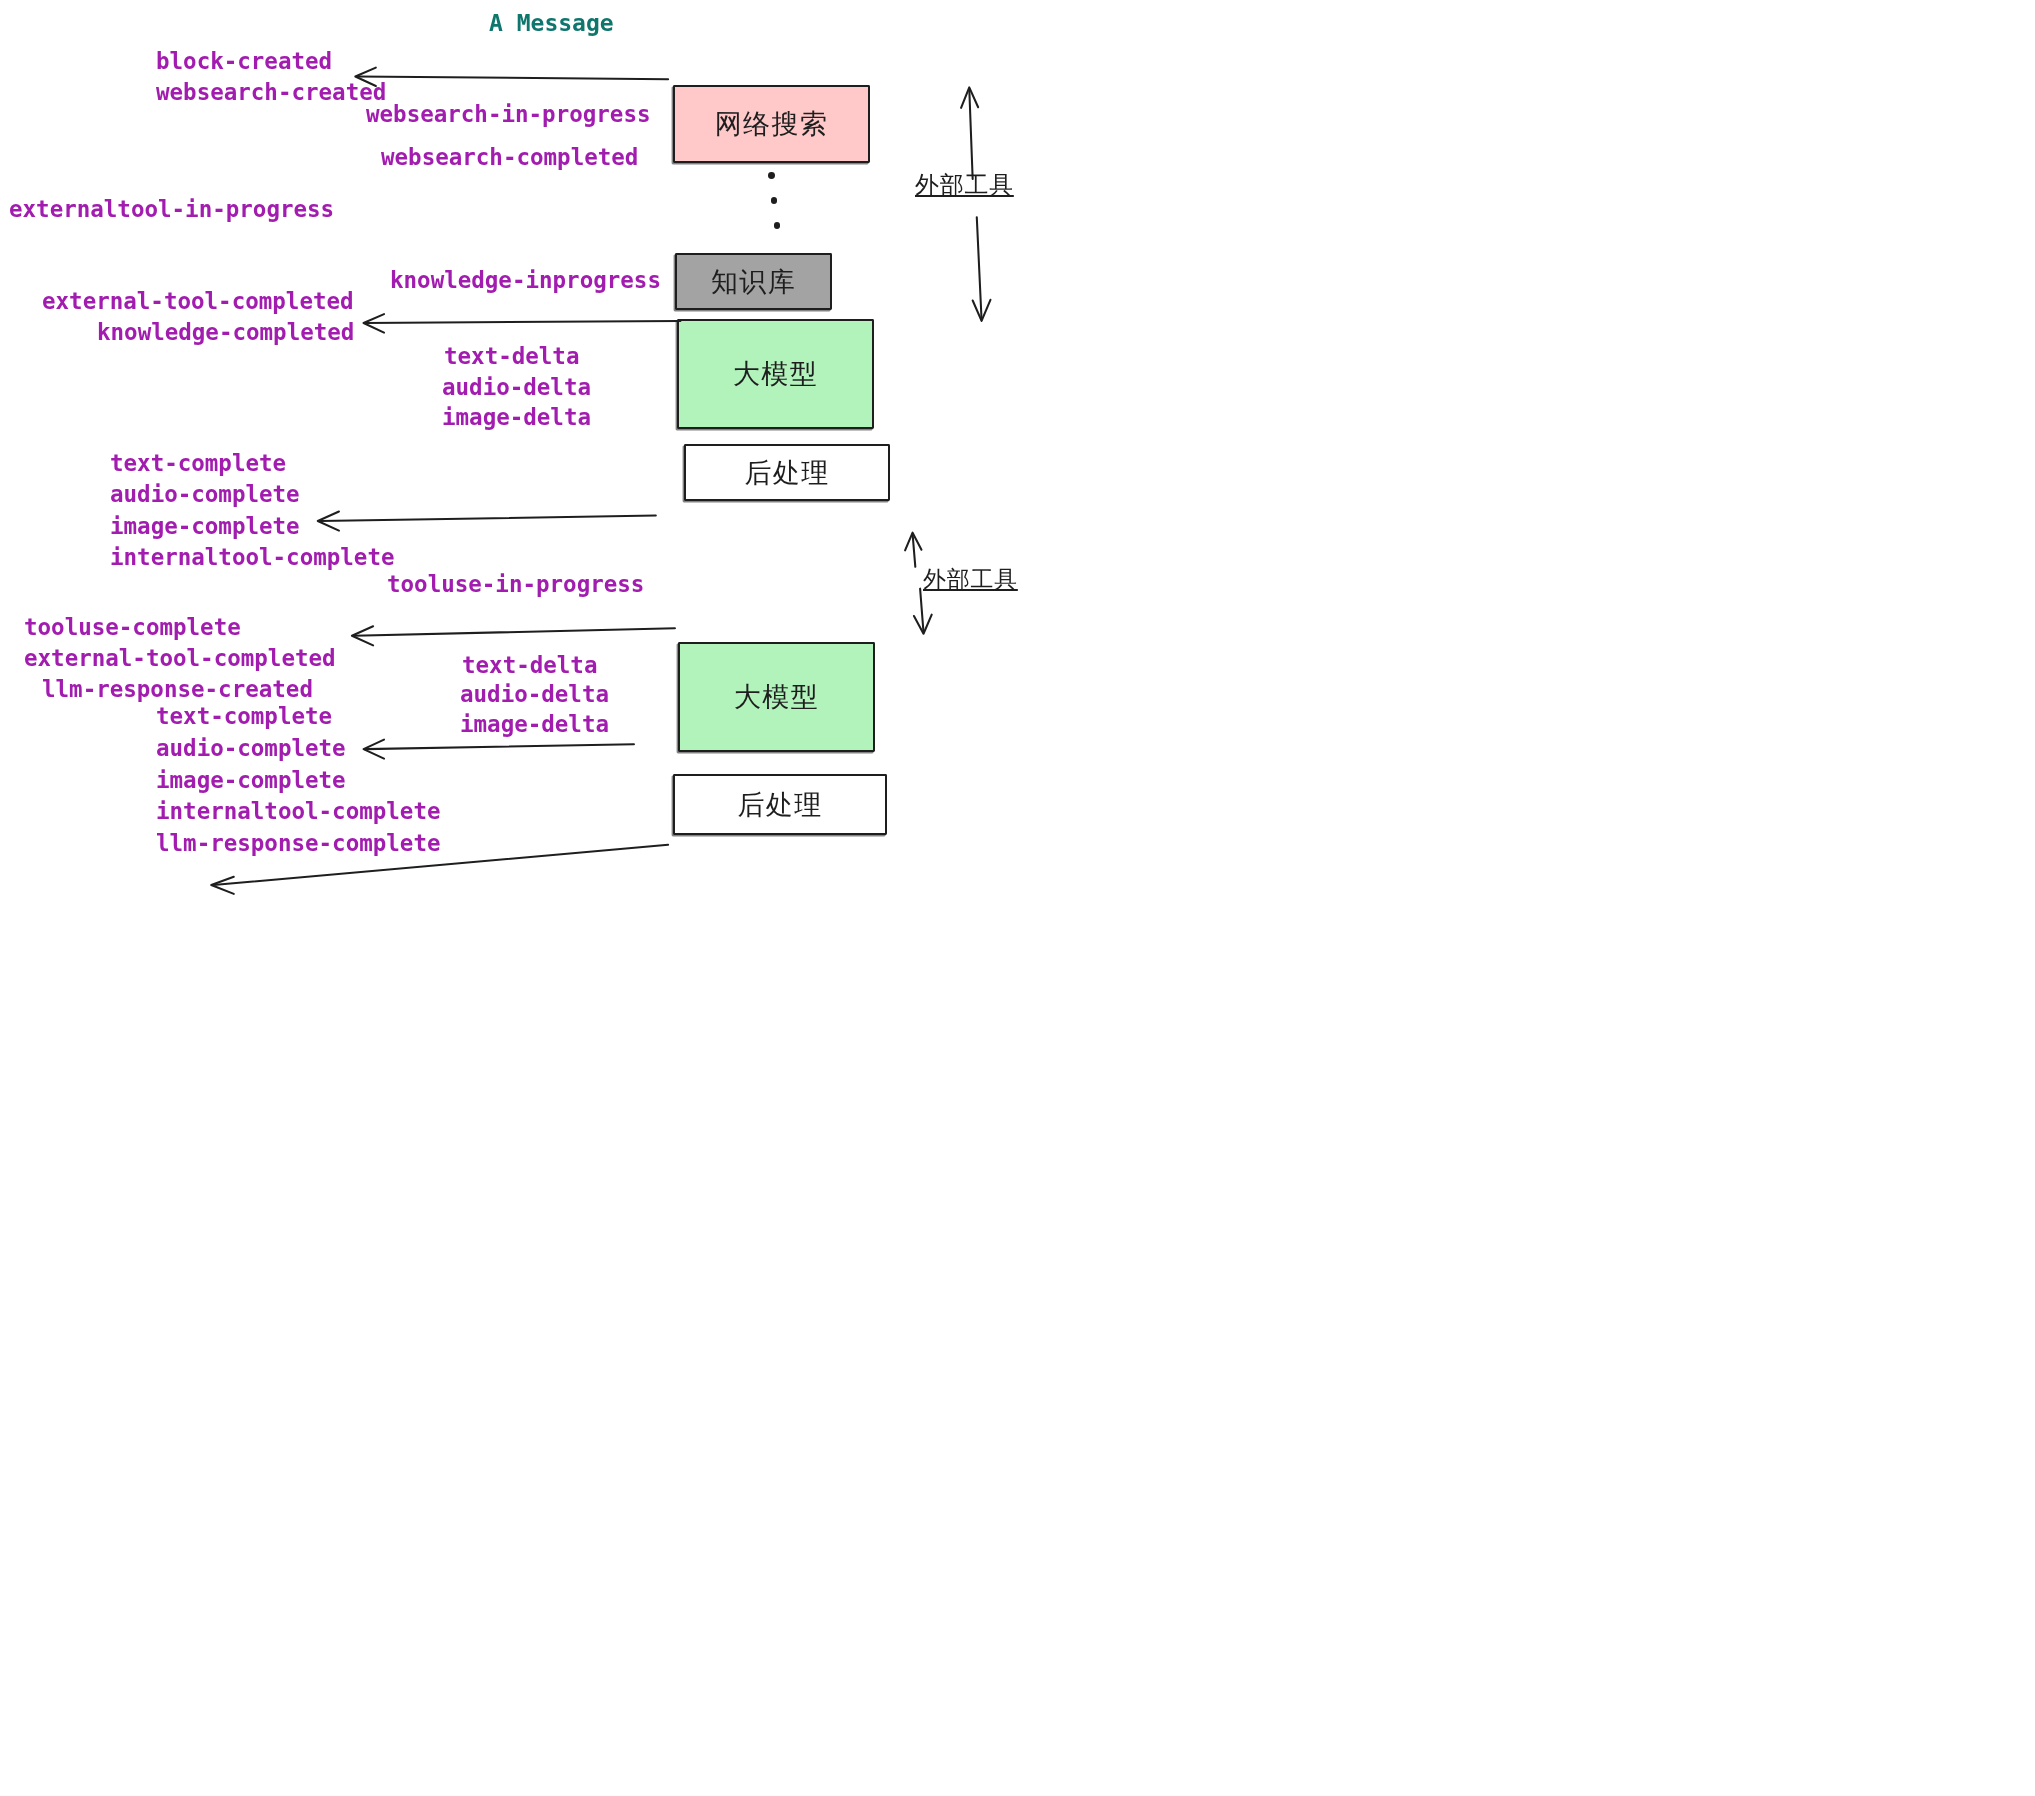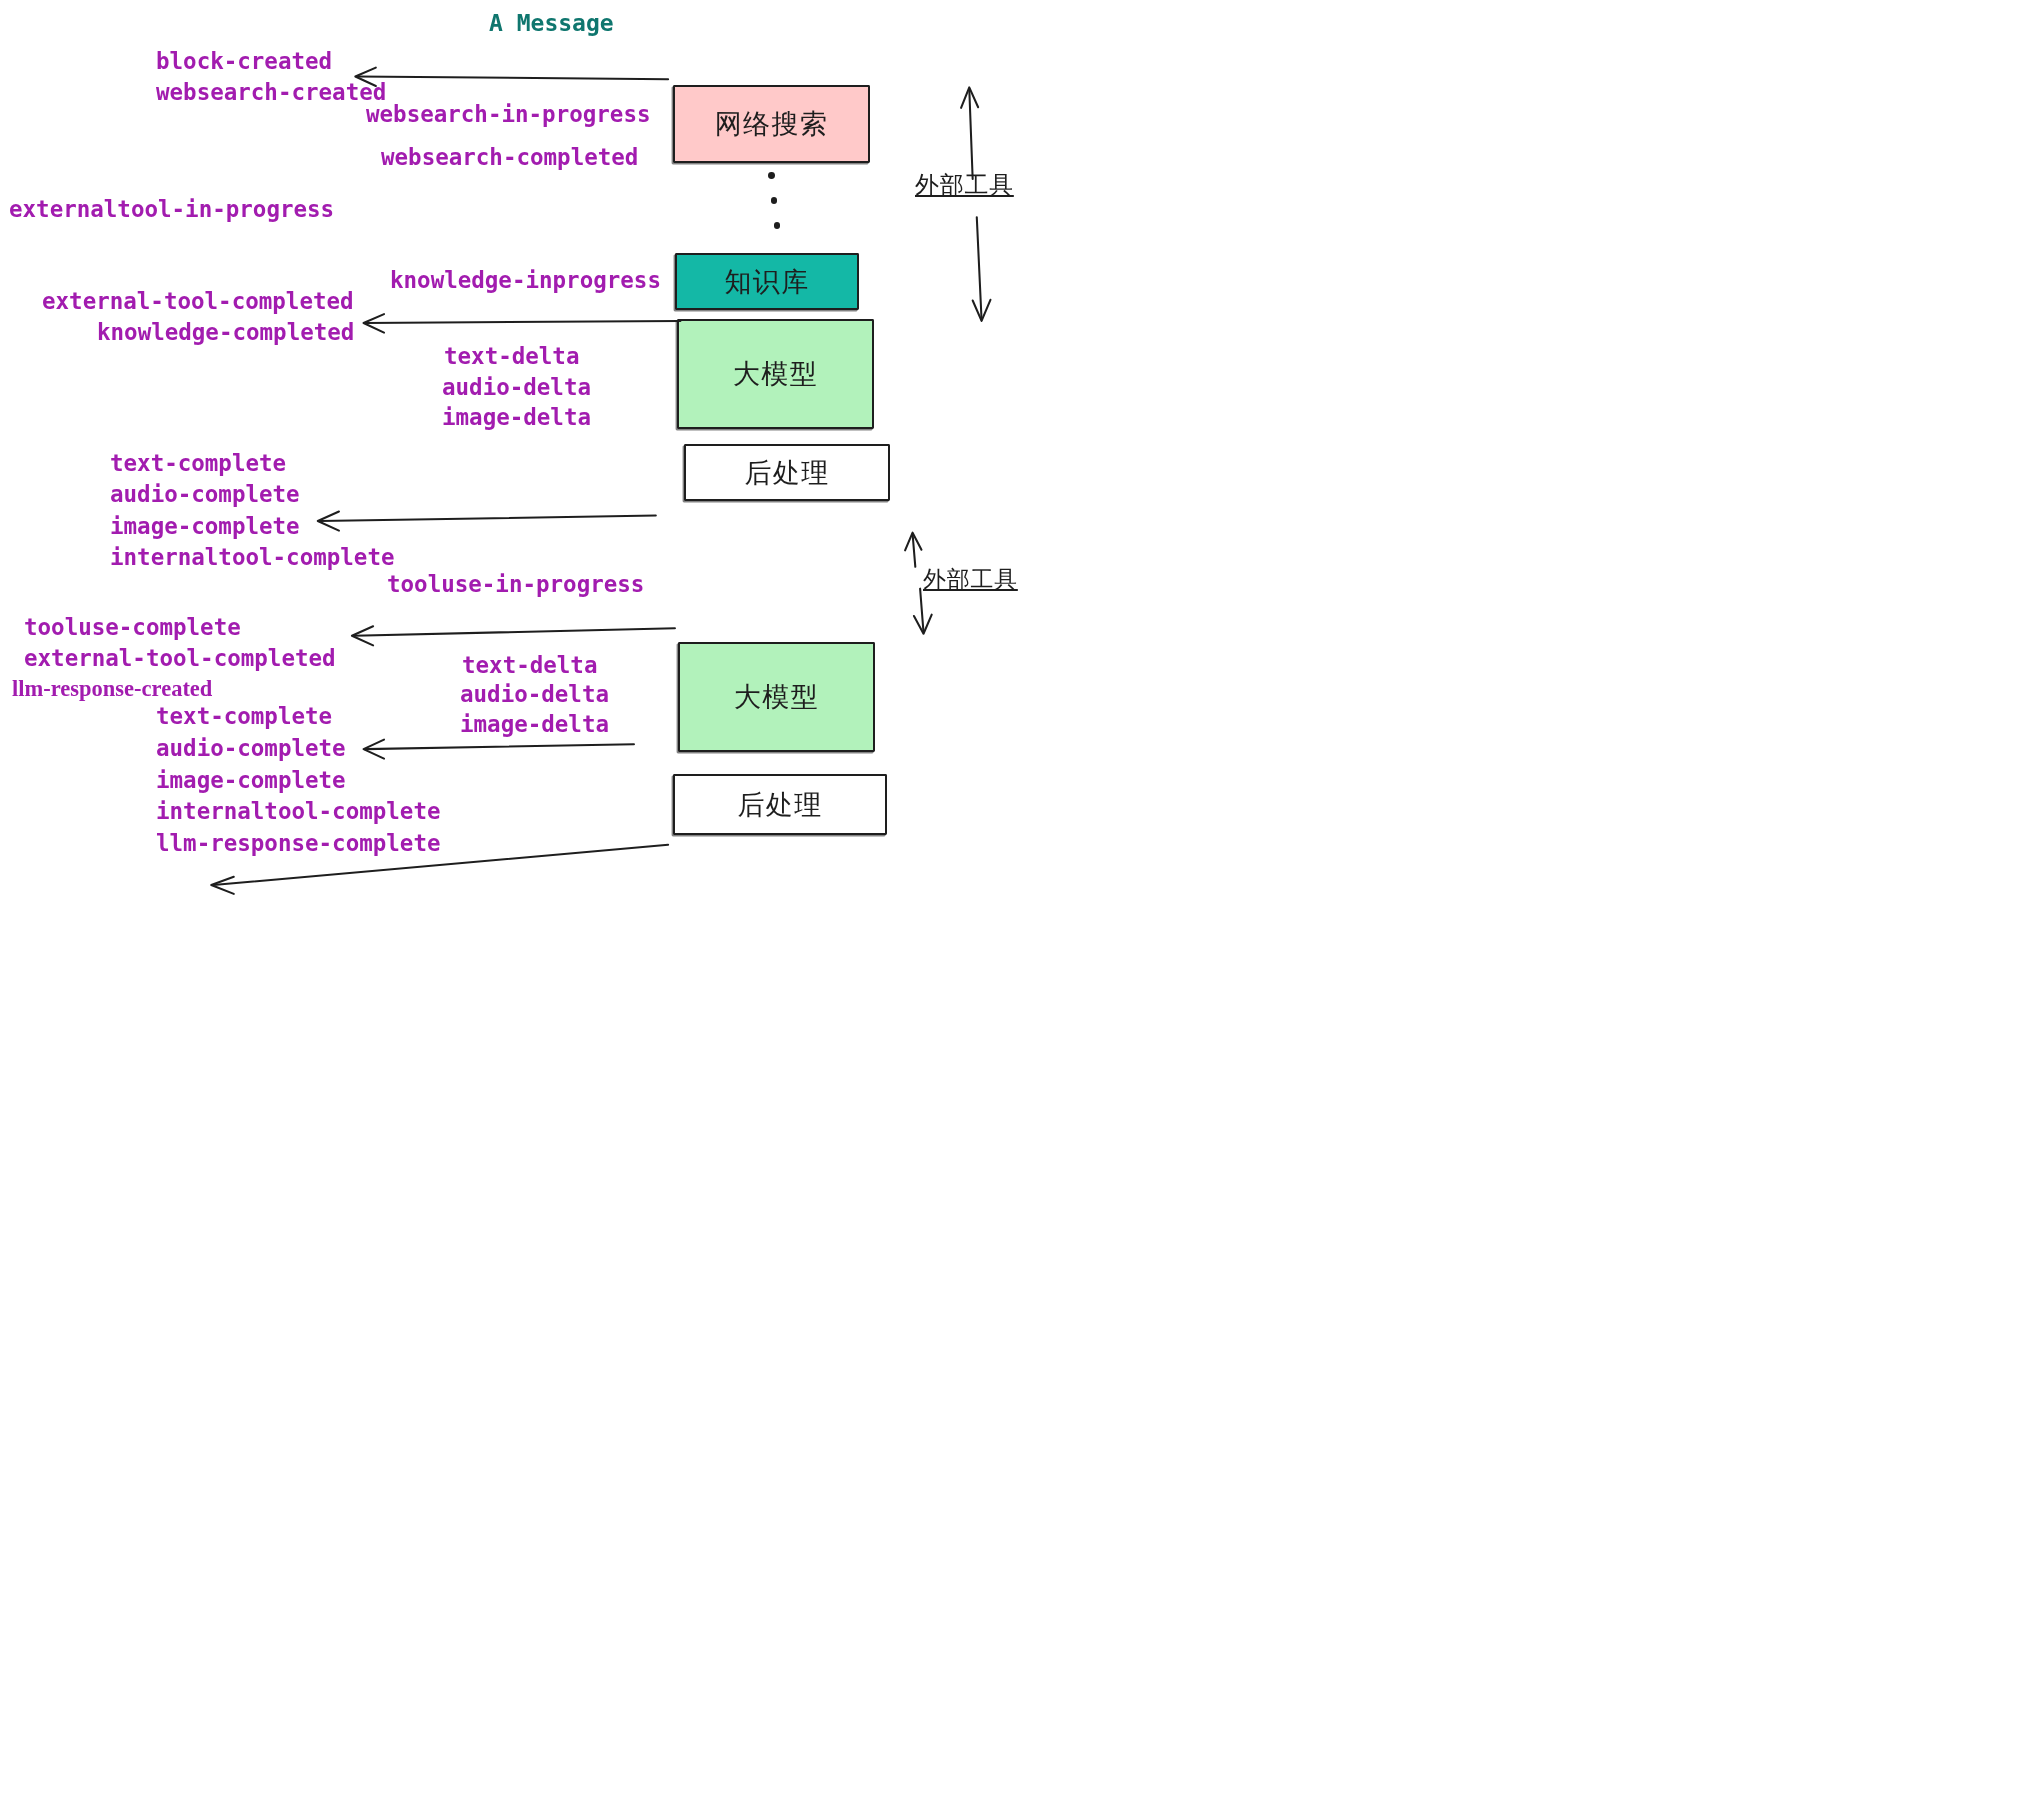--- a/index.html
+++ b/index.html
@@ -92,21 +92,21 @@
   <div class="ev" style="left:442px;top:405px;">image-delta</div>
 
   <div class="ev" style="left:110px;top:451px;">text-complete</div>
   <div class="ev" style="left:110px;top:482px;">audio-complete</div>
   <div class="ev" style="left:110px;top:514px;">image-complete</div>
   <div class="ev" style="left:110px;top:545px;">internaltool-complete</div>
   <div class="ev" style="left:387px;top:572px;">tooluse-in-progress</div>
 
   <div class="ev" style="left:24px;top:615px;">tooluse-complete</div>
   <div class="ev" style="left:24px;top:646px;">external-tool-completed</div>
-  <div class="ev" style="left:12px;top:677px;font-family:Liberation Serif, serif;">llm-response-created</div>
+  <div class="ev" style="left:42px;top:677px;">llm-response-created</div>
 
   <div class="ev" style="left:462px;top:653px;">text-delta</div>
   <div class="ev" style="left:460px;top:682px;">audio-delta</div>
   <div class="ev" style="left:460px;top:712px;">image-delta</div>
 
   <div class="ev" style="left:156px;top:704px;">text-complete</div>
   <div class="ev" style="left:156px;top:736px;">audio-complete</div>
   <div class="ev" style="left:156px;top:768px;">image-complete</div>
   <div class="ev" style="left:156px;top:799px;">internaltool-complete</div>
   <div class="ev" style="left:156px;top:831px;">llm-response-complete</div>
@@ -116,21 +116,21 @@
   <div class="box" style="left:673px;top:85px;width:197px;height:78px;background:#ffc9c9;">
     <span class="lbl">网络搜索</span>
   </div>
 
   <div class="dots" style="left:768px;top:172px;">
       <i></i>
       <i></i>
       <i></i>
     </div>
 
-  <div class="box" style="left:675px;top:253px;width:184px;height:57px;background:#14b8a6;">
+  <div class="box" style="left:675px;top:253px;width:157px;height:57px;background:#a3a3a3;">
     <span class="lbl">知识库</span>
   </div>
 
   <div class="box" style="left:677px;top:319px;width:197px;height:110px;background:#b2f2bb;">
     <span class="lbl">大模型</span>
   </div>
 
   <div class="box" style="left:684px;top:444px;width:206px;height:57px;background:#ffffff;">
     <span class="lbl">后处理</span>
   </div>

